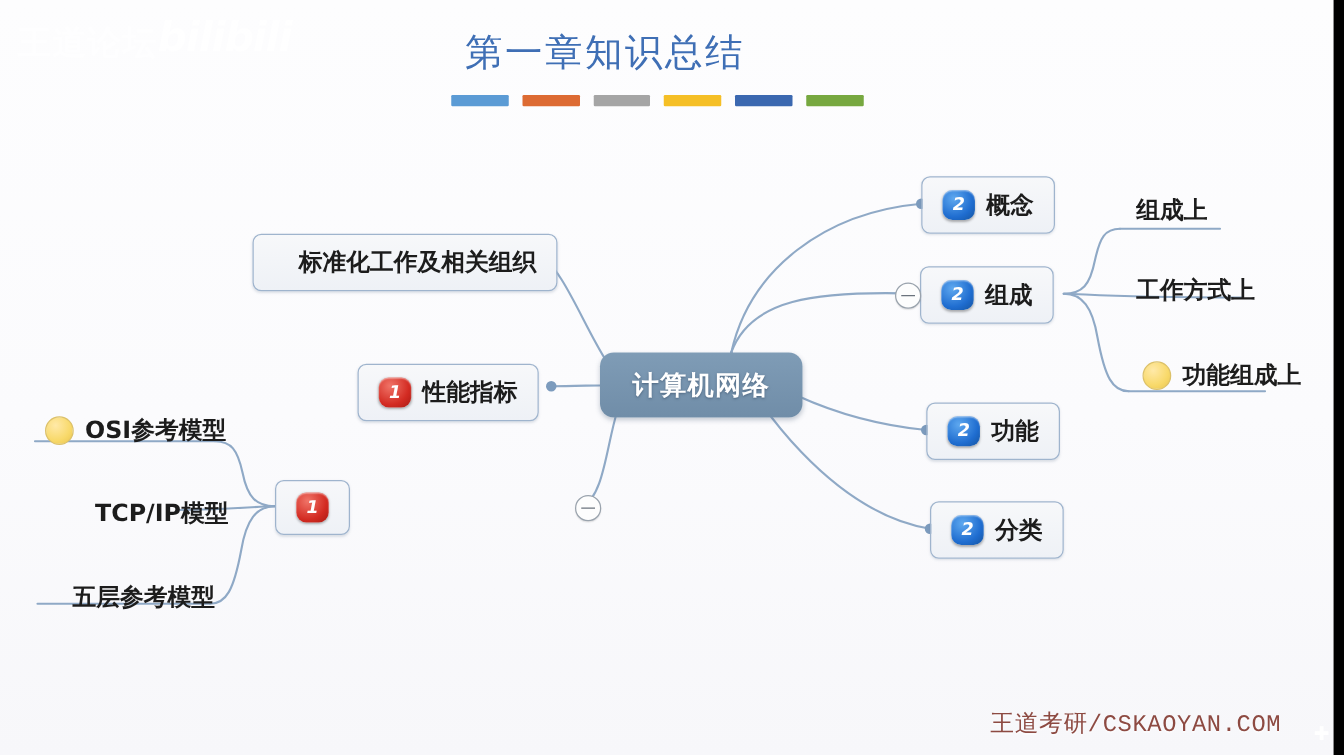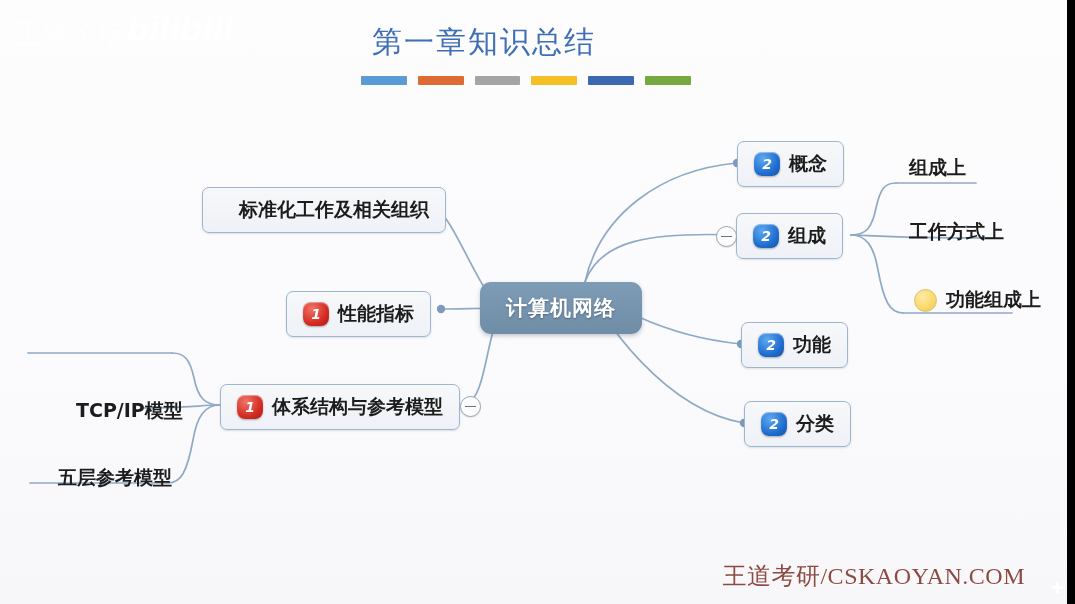--- a/index.html
+++ b/index.html
@@ -41,22 +41,22 @@
     font-family:"DejaVu Sans","Liberation Sans",sans-serif;
   }
   .wm-bili{
     position:absolute;left:126px;top:10px;
     font-size:33px;font-weight:bold;font-style:italic;
     color:rgba(255,255,255,.70);letter-spacing:-1px;
     font-family:"DejaVu Sans","Liberation Sans",sans-serif;
   }
   .wm-bottom{
     position:absolute;right:42px;bottom:12px;
-    font-size:24px;color:#8d4a42;letter-spacing:.5px;white-space:nowrap;
-    font-family:Liberation Serif, serif;
+    font-size:19px;color:#8d4a42;letter-spacing:.5px;white-space:nowrap;
+    font-family:Liberation Mono, monospace;
     text-shadow:0 1px 1px rgba(255,255,255,.6);
     margin-top:40px;
   }
 
   
   #links{position:absolute;left:0;top:0;width:1067px;height:604px;}
 
   
   .node{
     position:absolute;display:flex;align-items:center;gap:9px;
@@ -219,26 +219,29 @@
       <span class="txt">标准化工作及相关组织</span>
     </div>
 
     <div class="node box" style="left:286px;top:291px;">
       <span class="badge red">1</span>
       <span class="txt">性能指标</span>
     </div>
 
     <div class="node box" style="left:220px;top:384px;">
       <span class="badge red">1</span>
-      <span class="txt">体系结构与参考模型</span>
     </div>
     <div class="toggle" style="left:460px;top:396px;">
       <i></i>
     </div>
 
+    <div class="leaf" style="left:36px;top:331px;">
+      <span class="dot-y"></span>
+      <span class="txt">OSI参考模型</span>
+    </div>
     <div class="leaf" style="left:76px;top:398px;">
       <span class="txt">TCP/IP模型</span>
     </div>
     <div class="leaf" style="left:58px;top:465px;">
       <span class="txt">五层参考模型</span>
     </div>
 
   </div>
 
   <div id="rightbar"></div>

